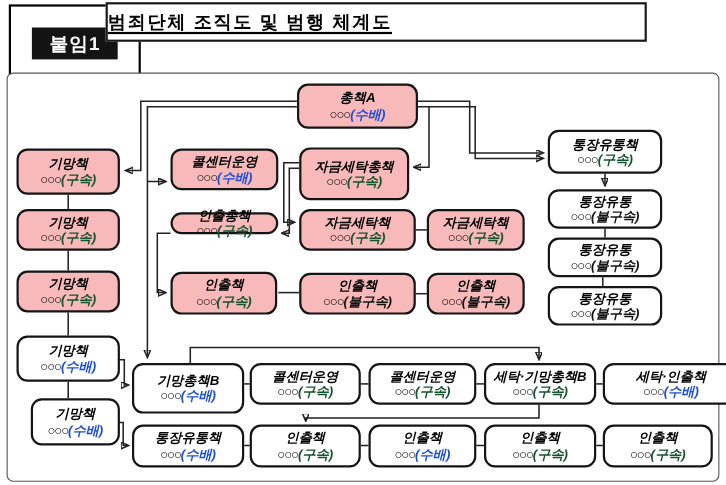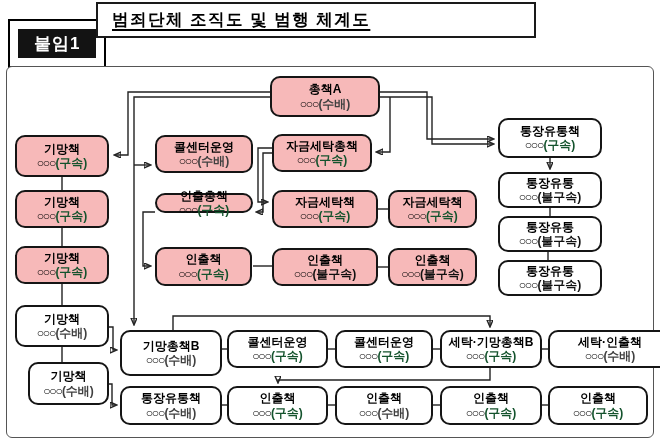--- a/index.html
+++ b/index.html
@@ -1,41 +1,41 @@
 <!DOCTYPE html>
 <html><head>
 <meta charset="utf-8">
 <style>
   html,body{margin:0;padding:0;background:#fff;}
   #page{position:relative;width:660px;height:441px;background:#fff;
         font-family:"Liberation Sans","DejaVu Sans",sans-serif;overflow:hidden;}
 
   
-  .badge{position:absolute;left:8px;top:19px;border:2px solid #000;background:#fff;padding:8px;}
+  .badge{position:absolute;left:8px;top:4px;border:2px solid #000;background:#fff;padding:19px;}
   .badge-inner{background:#131313;color:#fff;font-weight:bold;font-size:17px;
                padding:3px 16px;letter-spacing:1px;}
-  .titlebox{position:absolute;left:96px;top:2px;width:440px;height:36px;border:2px solid #1a1a1a;
-            background:#fff;display:flex;align-items:center;padding-left:14px;box-sizing:border-box;}
+  .titlebox{position:absolute;left:96px;top:2px;width:492px;height:36px;border:2px solid #1a1a1a;
+            background:#fff;display:flex;align-items:center;box-sizing:border-box;}
   .titlebox span{font-size:16.5px;font-weight:bold;letter-spacing:1.5px;color:#000;
                  text-decoration:underline;text-underline-offset:4px;text-decoration-thickness:1.5px;}
 
   
   .frame{position:absolute;left:6px;top:66px;width:646px;height:370px;border:1.5px solid #555;
          border-radius:6px;background:#fff;}
 
   
   .node{position:absolute;border:2.4px solid #151515;border-radius:10px;background:#fff;
         display:flex;flex-direction:column;align-items:center;justify-content:center;
-        line-height:1.2;box-sizing:border-box;z-index:2;}
+        line-height:1.2;box-sizing:border-box;z-index:2;font-style:italic;}
   .node.pink{background:#f7b9b9;}
   .role{font-size:12px;font-weight:bold;color:#000;white-space:nowrap;}
   .who{font-size:12px;color:#000;white-space:nowrap;font-weight:bold;}
   .nm{font-weight:400;letter-spacing:-1px;}
   .st[data-status="arrested"]{color:#14532d;text-align:center;}
-  .st[data-status="wanted"]{color:#404040;}
+  .st[data-status="wanted"]{color:#1d4ed8;}
   .st[data-status="not_detained"]{color:#111;font-weight:600;}
 
   svg.wires{position:absolute;left:0;top:0;z-index:1;}
   svg.wires path{fill:none;stroke:#222;stroke-width:1.4;}
 </style>
 </head>
 <body>
 
 <div id="page">
 
@@ -131,21 +131,21 @@
   </div>
   <div class="node pink" style="left:155px;top:193px;width:98px;height:20px">
     <span class="role">인출총책</span>
     <span class="who"><span class="nm">○○○</span><span class="st" data-status="arrested">(구속)</span></span>
   </div>
   <div class="node pink" style="left:155px;top:247px;width:97px;height:39px">
     <span class="role">인출책</span>
     <span class="who"><span class="nm">○○○</span><span class="st" data-status="arrested">(구속)</span></span>
   </div>
 
-  <div class="node pink" style="left:272px;top:134px;width:100px;height:38px">
+  <div class="node pink" style="left:272px;top:134px;width:100px;height:48px">
     <span class="role">자금세탁총책</span>
     <span class="who"><span class="nm">○○○</span><span class="st" data-status="arrested">(구속)</span></span>
   </div>
   <div class="node pink" style="left:272px;top:190px;width:106px;height:38px">
     <span class="role">자금세탁책</span>
     <span class="who"><span class="nm">○○○</span><span class="st" data-status="arrested">(구속)</span></span>
   </div>
   <div class="node pink" style="left:272px;top:248px;width:106px;height:38px">
     <span class="role">인출책</span>
     <span class="who"><span class="nm">○○○</span><span class="st" data-status="not_detained">(불구속)</span></span>

